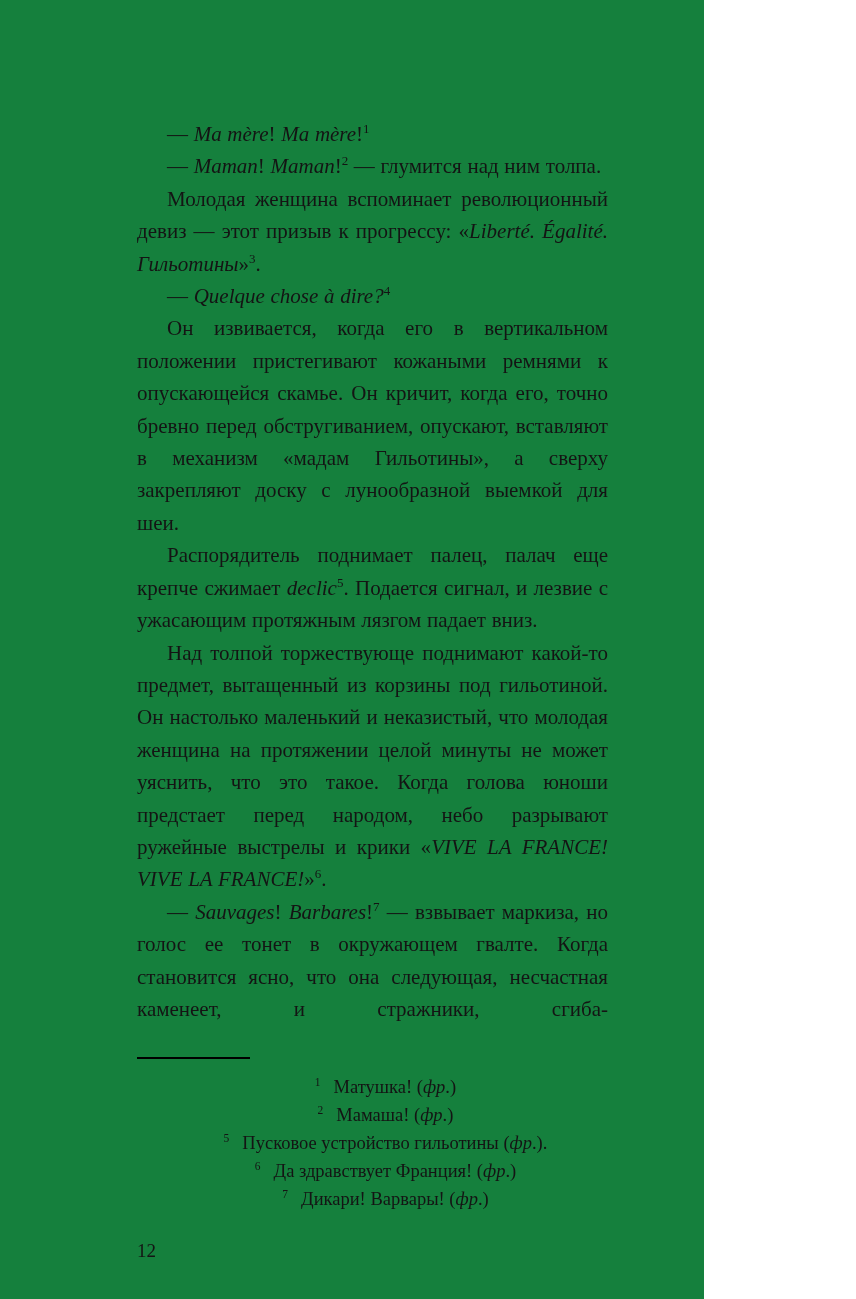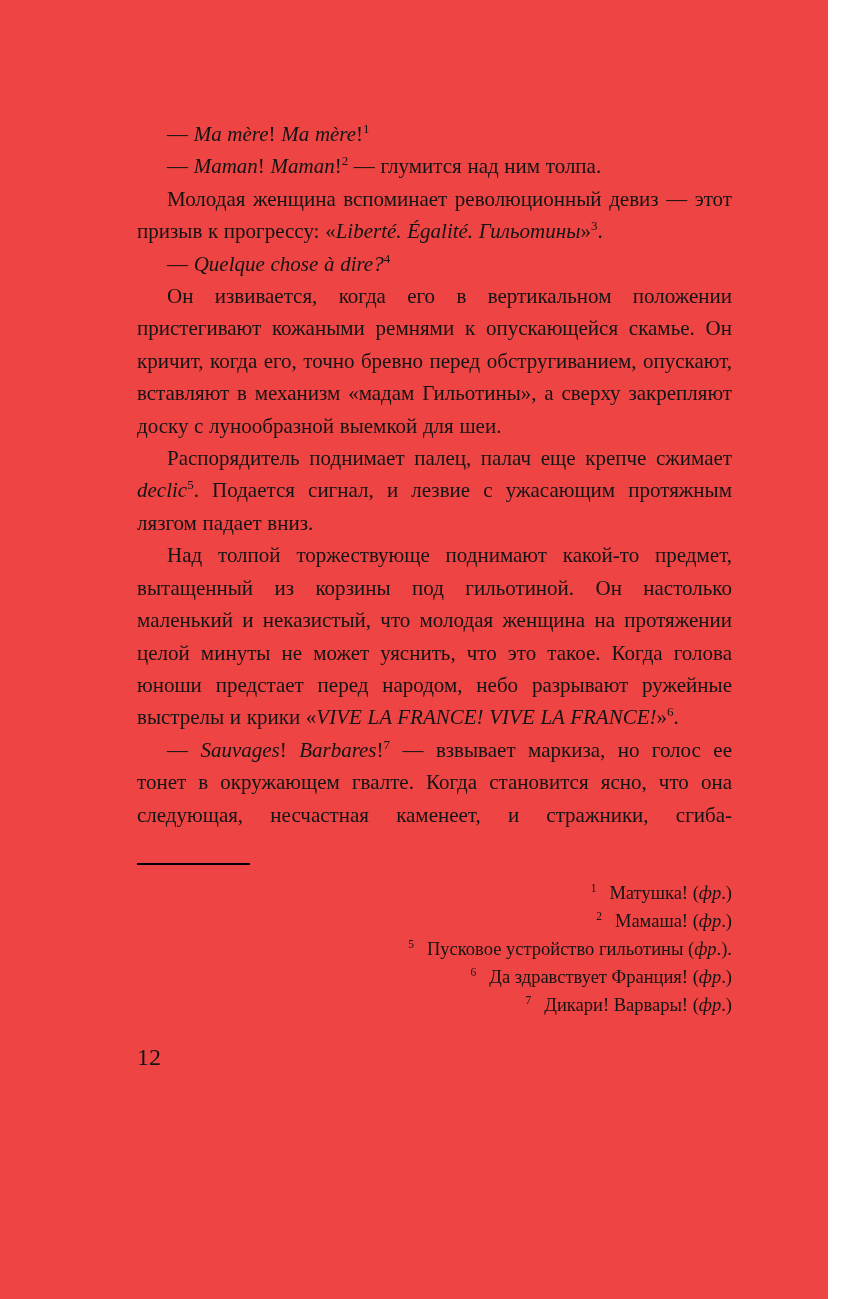--- a/index.html
+++ b/index.html
@@ -2,24 +2,24 @@
 <html><head>
 <meta charset="utf-8">
 <style>
   html, body {
     margin: 0;
     padding: 0;
     background: #ffffff;
   }
   .page {
     position: relative;
-    width: 828px;
+    width: 704px;
     min-height: 1299px;
     box-sizing: border-box;
-    background: #ef4444;
+    background: #15803d;
     padding: 118px 96px 28px 137px;
     font-family: "Liberation Serif", "DejaVu Serif", serif;
     color: #141414;
   }
   .body-text p {
     margin: 0;
     text-indent: 30px;
     text-align: justify;
     font-size: 21px;
     line-height: 32.4px;
@@ -44,28 +44,28 @@
     background: #000000;
     margin: 32px 0 12px 0;
   }
   .footnotes {
     padding-top: 2px;
   }
   .footnote {
     font-size: 18.5px;
     line-height: 28px;
     padding-left: 26px;
-    text-align: right;
+    text-align: center;
   }
   .footnote .fn-num {
     margin-right: 13px;
   }
   .page-number {
     margin-top: 26px;
-    font-size: 24px;
+    font-size: 19px;
     line-height: 24px;
     text-align: left;
   }
 </style>
 </head>
 <body>
 
 <div class="page">
   <div class="body-text">
       <p><span>— </span><i>Ma mère</i><span>! </span><i>Ma mère</i><span>!</span><sup>1</sup></p>

